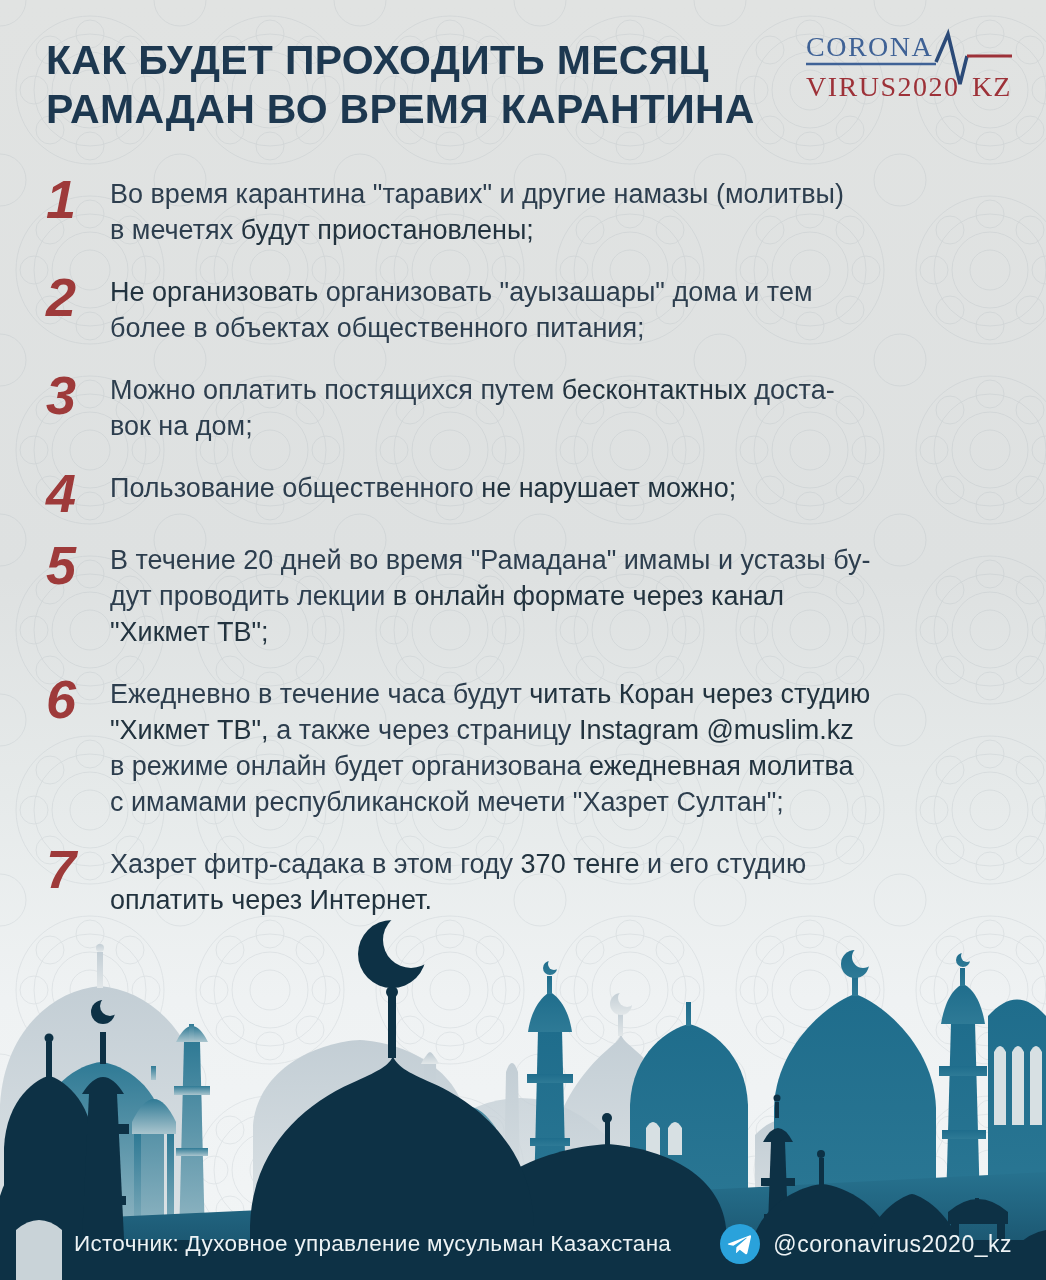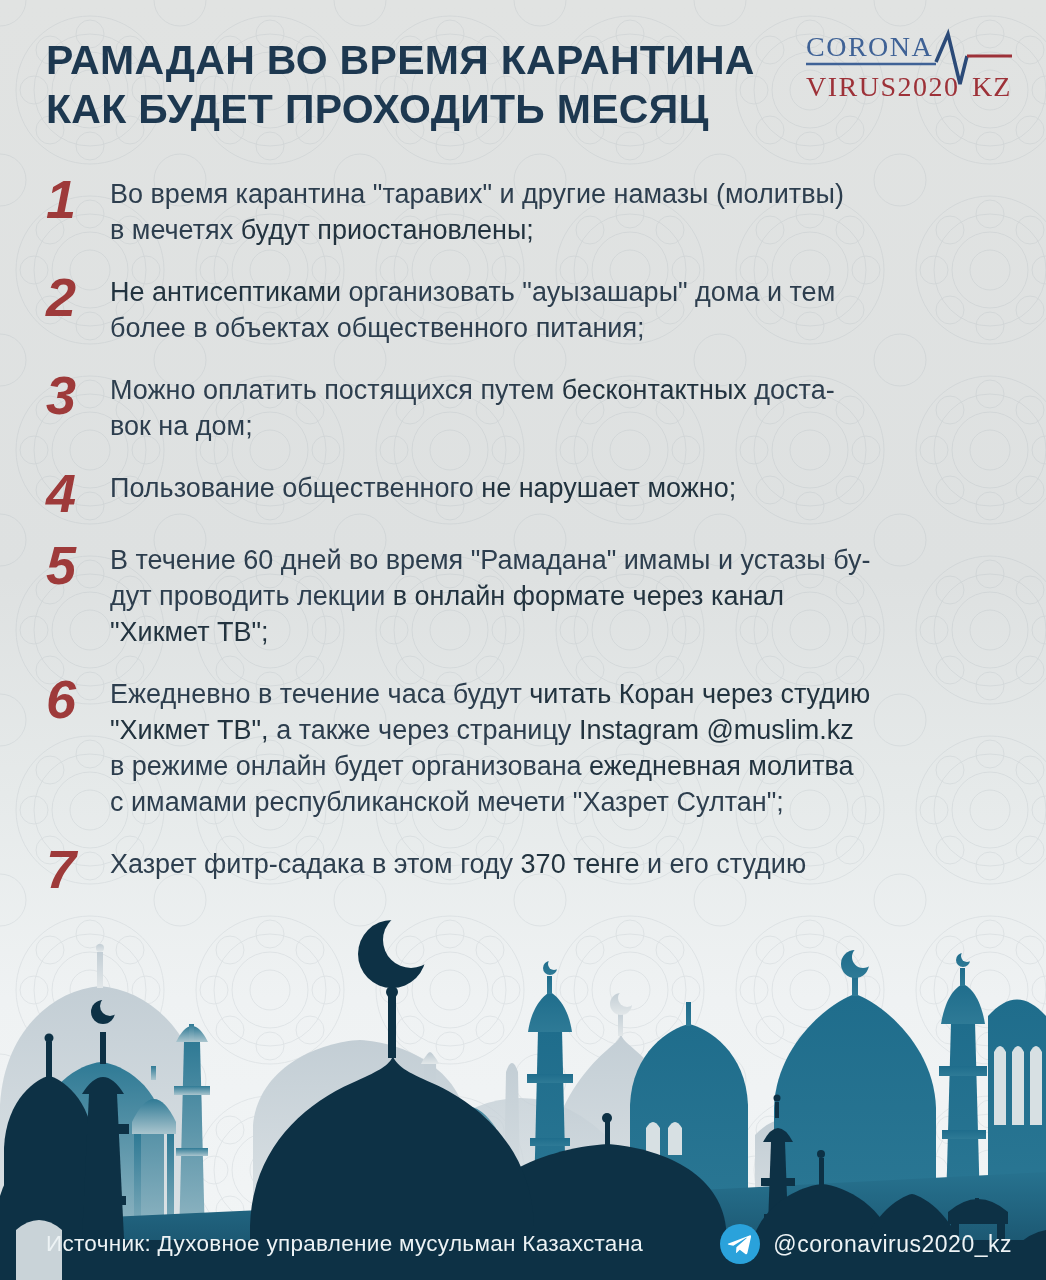--- a/index.html
+++ b/index.html
@@ -21,21 +21,21 @@
   .logo text{font-family:"Liberation Serif","DejaVu Serif",serif;font-size:28px;letter-spacing:1.5px;}
   .points{position:absolute;top:176px;left:46px;right:38px;}
   .item{display:flex;margin-bottom:26px;}
   .num{flex:0 0 64px;color:var(--accent-red);font-size:54px;font-weight:800;line-height:46px;
     font-style:italic;letter-spacing:-2px;}
   .txt{flex:1;color:var(--body-text);font-size:27px;line-height:36px;white-space:pre-wrap;}
   .txt .b{font-weight:400;color:var(--bold-text);}
   .skyline{position:absolute;left:0;bottom:0;width:1046px;height:390px;display:block;}
   .footer{position:absolute;left:46px;right:34px;bottom:15px;display:flex;
     align-items:center;justify-content:space-between;}
-  .source{color:var(--footer-text);font-size:22.5px;letter-spacing:.3px;}
+  .source{color:var(--footer-text);font-size:22.5px;letter-spacing:.3px;margin-left:28px;}
   .tg{display:flex;align-items:center;gap:12px;}
   .handle{color:var(--footer-text);font-size:23px;letter-spacing:.5px;}
 </style>
 </head>
 <body>
 
 <div class="stage">
 
   <svg class="bg-pattern" aria-hidden="true">
     <defs>
@@ -57,70 +57,70 @@
             <circle cx="180" cy="0" r="26"></circle>
           <circle cx="0" cy="180" r="26"></circle>
             <circle cx="180" cy="180" r="26"></circle>
         </g>
       </pattern>
     </defs>
     <rect width="100%" height="100%" fill="url(#mandala)"></rect>
   </svg>
 
   <div class="title">
+    <div>КАК БУДЕТ ПРОХОДИТЬ МЕСЯЦ</div>
     <div>РАМАДАН ВО ВРЕМЯ КАРАНТИНА</div>
-    <div>КАК БУДЕТ ПРОХОДИТЬ МЕСЯЦ</div>
   </div>
 
   <svg class="logo" width="208" height="76" viewBox="0 0 208 76">
     <text x="2" y="28" style="fill:var(--logo-blue)">CORONA</text>
     <line x1="2" y1="36" x2="132" y2="36" stroke="var(--logo-blue)" stroke-width="2.5"></line>
     <path d="M132,34 L144,6 L156,56 L163,28" fill="none" stroke="#2b4a78" stroke-width="3.5"></path>
     <line x1="163" y1="28" x2="208" y2="28" stroke="var(--logo-red)" stroke-width="3"></line>
     <text x="2" y="68" style="fill:var(--logo-red)">VIRUS2020</text>
     <text x="168" y="68" style="fill:var(--logo-red);letter-spacing:1px">KZ</text>
   </svg>
 
   <div class="points">
       <div class="item">
         <div class="num">1</div>
         <div class="txt"><span>Во время карантина "таравих" и другие намазы (молитвы)
 в мечетях </span><span class="b">будут приостановлены;</span></div>
       </div>
       <div class="item">
         <div class="num">2</div>
-        <div class="txt"><span class="b">Не антисептиками</span><span> организовать "ауызашары" дома и тем
+        <div class="txt"><span class="b">Не организовать</span><span> организовать "ауызашары" дома и тем
 более в объектах общественного питания;</span></div>
       </div>
       <div class="item">
         <div class="num">3</div>
         <div class="txt"><span>Можно оплатить постящихся путем </span><span class="b">бесконтактных</span><span> доста-
 вок на дом;</span></div>
       </div>
       <div class="item">
         <div class="num">4</div>
         <div class="txt"><span>Пользование общественного </span><span class="b">не нарушает можно;</span></div>
       </div>
       <div class="item">
         <div class="num">5</div>
-        <div class="txt"><span>В течение 60 дней во время "Рамадана" имамы и устазы бу-
+        <div class="txt"><span>В течение 20 дней во время "Рамадана" имамы и устазы бу-
 дут проводить лекции </span><span class="b">в онлайн формате через канал
 "Хикмет ТВ";</span></div>
       </div>
       <div class="item">
         <div class="num">6</div>
         <div class="txt"><span>Ежедневно в течение часа будут </span><span class="b">читать Коран через студию
 "Хикмет ТВ",</span><span> а также через страницу </span><span class="b">Instagram @muslim.kz</span><span>
 в режиме онлайн будет организована </span><span class="b">ежедневная молитва</span><span>
 с имамами республиканской мечети "Хазрет Султан";</span></div>
       </div>
       <div class="item">
         <div class="num">7</div>
         <div class="txt"><span>Хазрет фитр-садака в этом году </span><span class="b">370 тенге</span><span> и его студию
-</span></div>
+</span><span class="b">оплатить через Интернет.</span></div>
       </div>
     </div>
 
   <svg class="skyline" viewBox="0 0 1046 390" preserveAspectRatio="none" aria-hidden="true">
     <defs>
       <linearGradient id="gBack" x1="0" y1="0" x2="0" y2="1">
         <stop offset="0" style="stop-color:var(--skyline-back)"></stop>
         <stop offset="1" stop-color="#e2e7e9"></stop>
       </linearGradient>
       <linearGradient id="gMidA" x1="0" y1="0" x2="0" y2="1">

